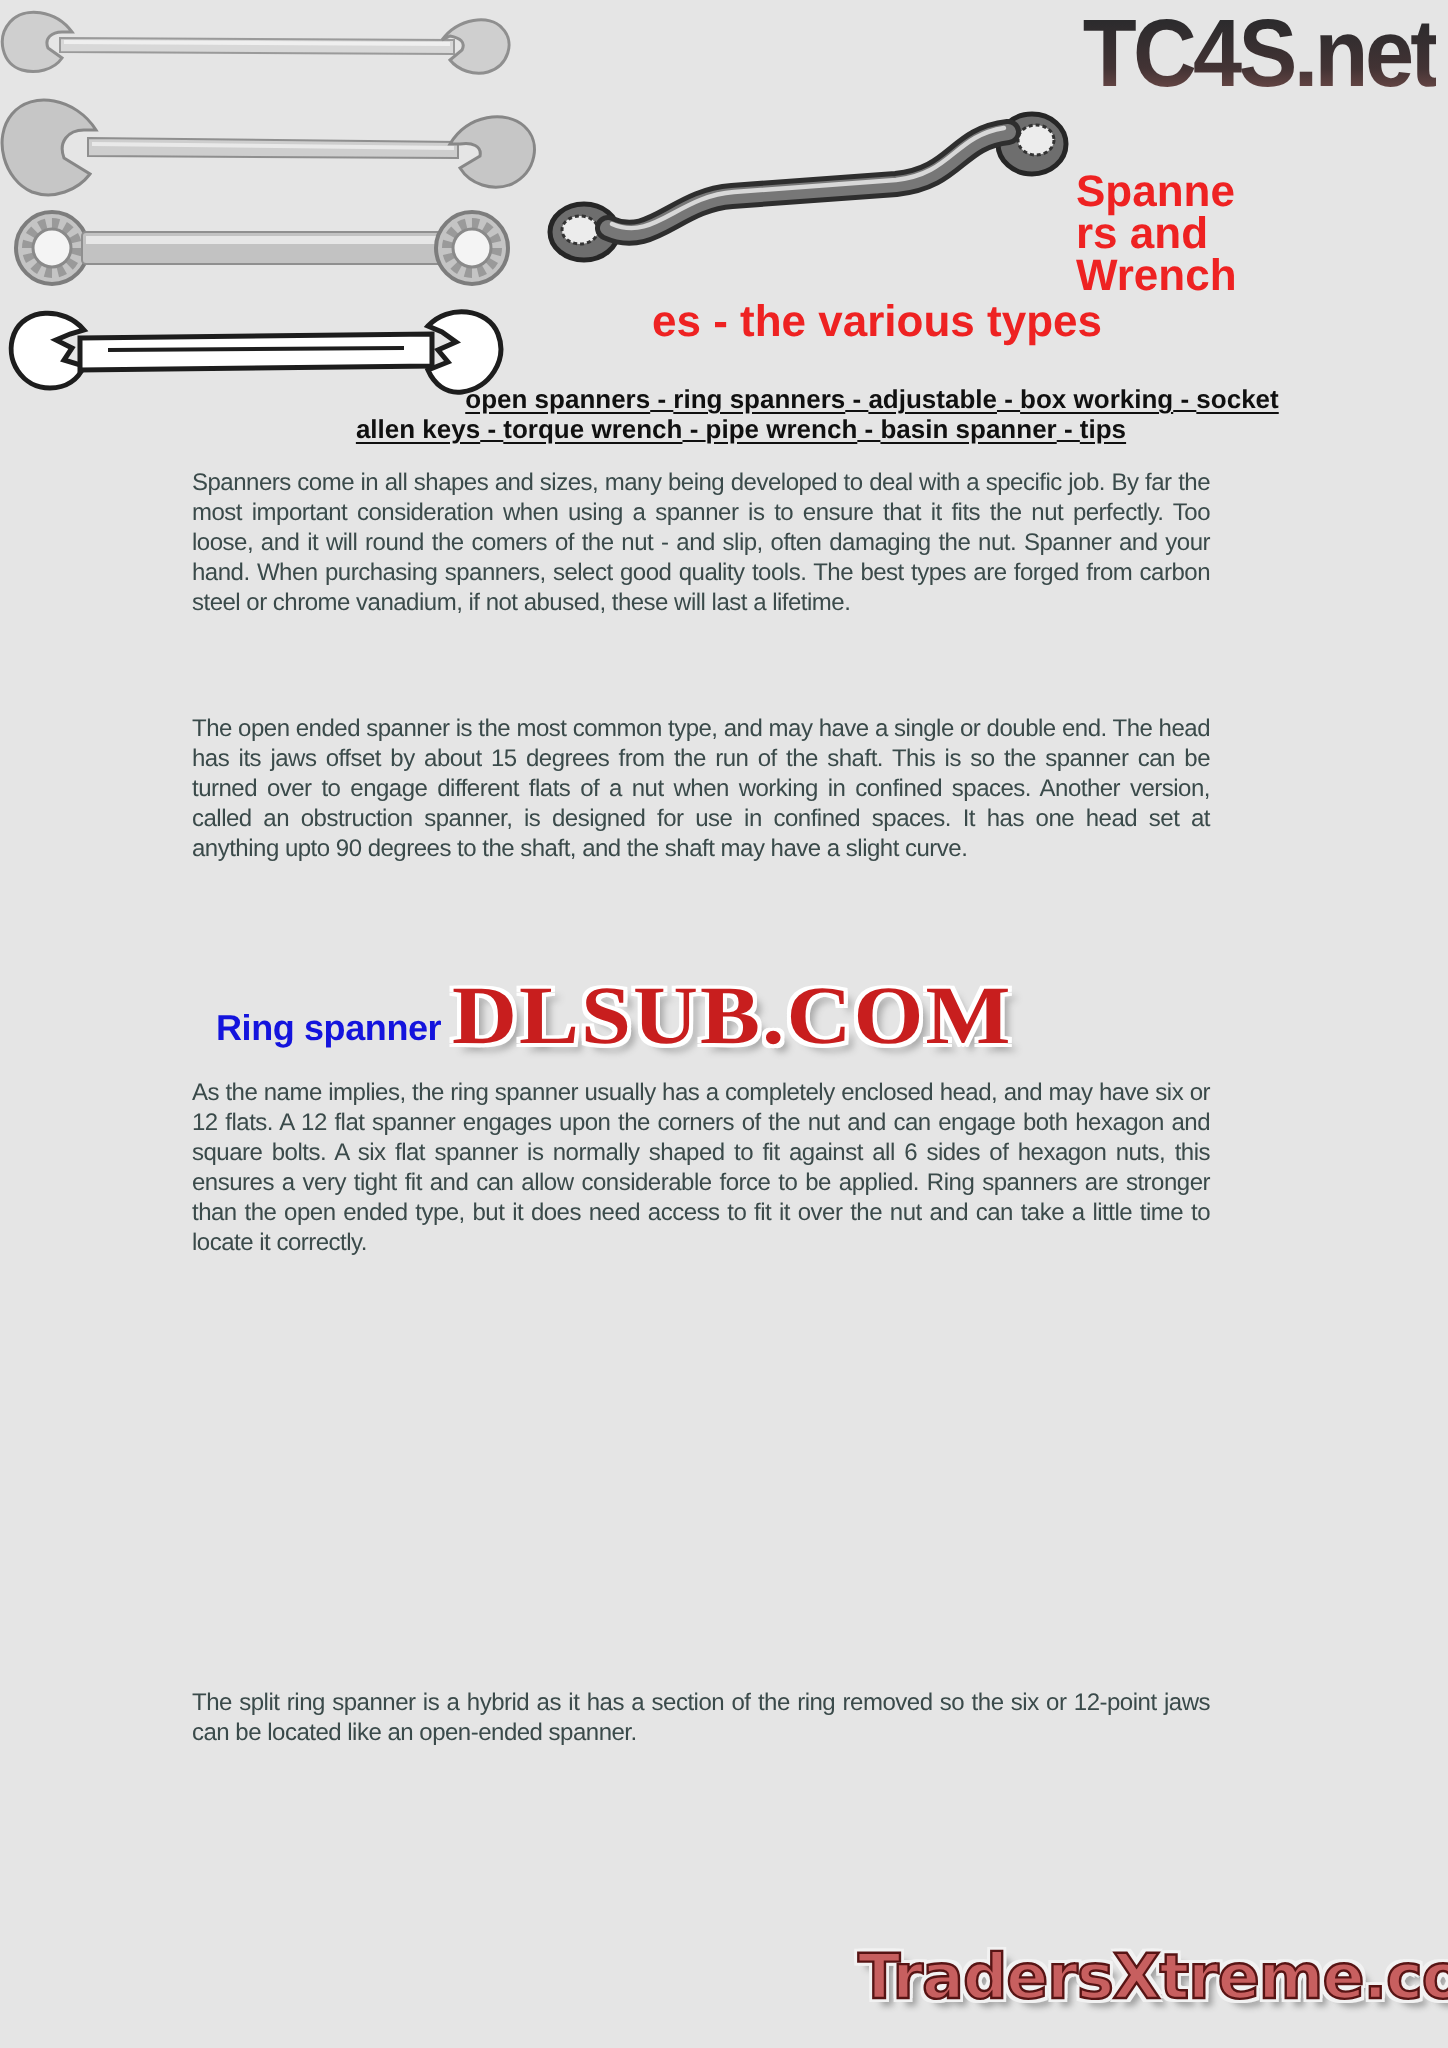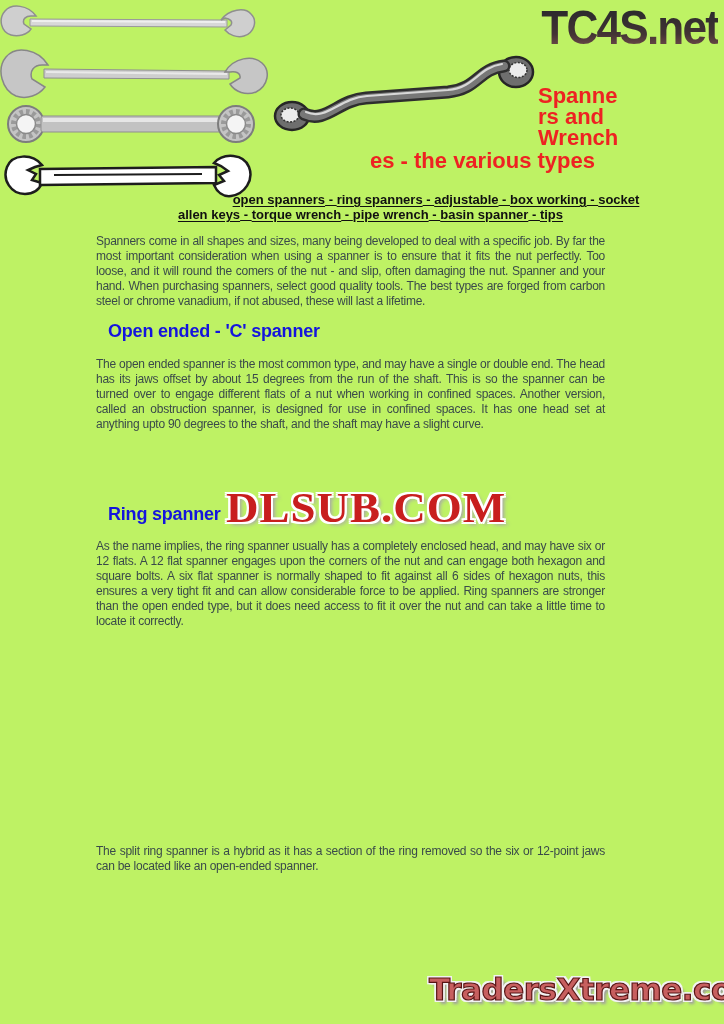--- a/index.html
+++ b/index.html
@@ -1,19 +1,19 @@
 <!DOCTYPE html>
 <html><head>
 <meta charset="utf-8">
 <style>
   * { margin:0; padding:0; box-sizing:border-box; }
   html,body { background:#ffffff; }
   .page {
     position:relative; width:724px; height:1024px; overflow:hidden;
-    background:#bef264; font-family:"Liberation Sans", sans-serif;
+    background:#e5e5e5; font-family:"Liberation Sans", sans-serif;
   }
   
   .tc4s {
     position:absolute; top:0px; right:6px;
     font-size:48px; font-weight:800; letter-spacing:-2px;
     transform:scaleX(0.92); transform-origin:right top;
     color:#38302f;
     text-shadow:1px 1px 1px #b9a7a5;
   }
   @supports (-webkit-background-clip:text) {
@@ -26,21 +26,21 @@
   .tool { position:absolute; }
   
   .title-col {
     position:absolute; left:538px; top:85px; width:90px;
     color:#ee2222; font-weight:bold; font-size:22px; line-height:21px;
     text-align:left;
   }
   .title-tail {
     position:absolute; left:326px; top:150px; width:210px;
     color:#ee2222; font-weight:bold; font-size:22px; line-height:22px;
-    text-align:center; white-space:nowrap;margin-left:44px;
+    text-align:center; white-space:nowrap;
   }
   
   .navrow {
     position:absolute; left:0; width:724px; text-align:center;
     font-size:13px; font-weight:bold; color:#101010; line-height:15px;
     white-space:nowrap;
   }
   .navrow a {
     color:#101010; text-decoration:underline; text-underline-offset:2px; cursor:pointer;
   }
@@ -137,21 +137,20 @@
 
   <div class="navrow" id="nav1">
     <a>open spanners</a><span class="sep"> - </span><a>ring spanners</a><span class="sep"> - </span><a>adjustable</a><span class="sep"> - </span><a>box working</a><span class="sep"> - </span><a>socket</a>
   </div>
   <div class="navrow" id="nav2">
     <a>allen keys</a><span class="sep"> - </span><a>torque wrench</a><span class="sep"> - </span><a>pipe wrench</a><span class="sep"> - </span><a>basin spanner</a><span class="sep"> - </span><a>tips</a>
   </div>
 
   <p class="para" style="top:234px">Spanners come in all shapes and sizes, many being developed to deal with a specific job. By far the most important consideration when using a spanner is to ensure that it fits the nut perfectly. Too loose, and it will round the comers of the nut - and slip, often damaging the nut. Spanner and your hand. When purchasing spanners, select good quality tools. The best types are forged from carbon steel or chrome vanadium, if not abused, these will last a lifetime.</p>
 
-  <h2 class="h2" style="top:321px">Open ended - 'C' spanner</h2>
   <p class="para" style="top:357px">The open ended spanner is the most common type, and may have a single or double end. The head has its jaws offset by about 15 degrees from the run of the shaft. This is so the spanner can be turned over to engage different flats of a nut when working in confined spaces. Another version, called an obstruction spanner, is designed for use in confined spaces. It has one head set at anything upto 90 degrees to the shaft, and the shaft may have a slight curve.</p>
 
   <h2 class="h2" style="top:504px">Ring spanner</h2>
   <div class="dlsub">DLSUB.COM</div>
   <p class="para" style="top:539px">As the name implies, the ring spanner usually has a completely enclosed head, and may have six or 12 flats. A 12 flat spanner engages upon the corners of the nut and can engage both hexagon and square bolts. A six flat spanner is normally shaped to fit against all 6 sides of hexagon nuts, this ensures a very tight fit and can allow considerable force to be applied. Ring spanners are stronger than the open ended type, but it does need access to fit it over the nut and can take a little time to locate it correctly.</p>
 
 
   <p class="para" style="top:844px">The split ring spanner is a hybrid as it has a section of the ring removed so the six or 12-point jaws can be located like an open-ended spanner.</p>
 
   <div class="traders">TradersXtreme.com</div>

